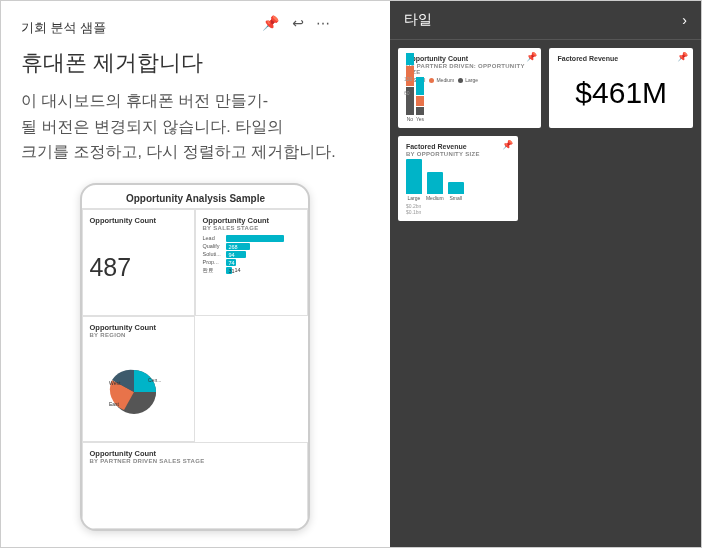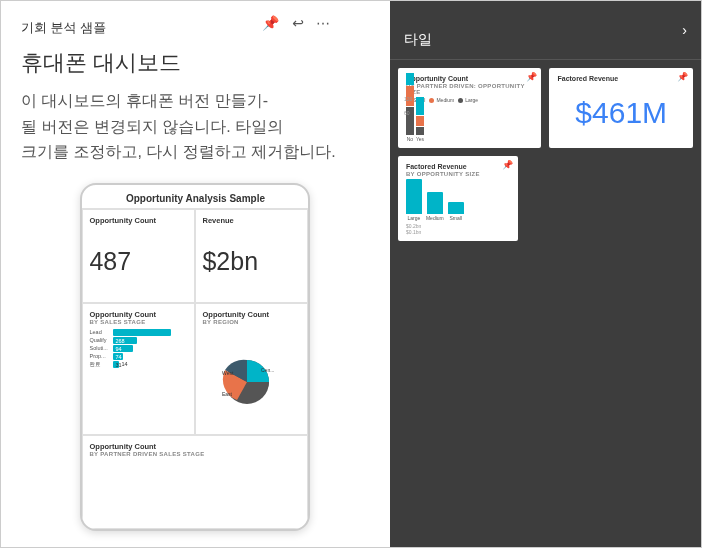--- a/index.html
+++ b/index.html
@@ -185,21 +185,20 @@
       display: flex;
       align-items: center;
       justify-content: space-between;
       padding: 10px 14px;
       border-bottom: 1px solid #555;
     }
 
     .right-header-title {
       font-size: 14px;
       color: #ffffff;
-      margin-top: 20px;
     }
 
     .right-header-chevron {
       color: #ffffff;
       font-size: 14px;
     }
 
     .right-pin-bar {
       padding: 8px 14px;
       border-bottom: 1px solid #555;
@@ -253,21 +252,21 @@
       position: absolute;
       top: 4px;
       right: 4px;
       font-size: 9px;
       color: #aaa;
     }
 
     .tile-large-value {
       font-size: 30px;
       font-weight: 300;
-      color: #3b82f6;
+      color: #000000;
       margin: auto 0;
       text-align: center;
     }
 
     .tile-legend {
       display: flex;
       gap: 4px;
       margin-top: 2px;
       flex-wrap: wrap;
     }
@@ -308,37 +307,33 @@
 
 <div class="left-panel">
 
   <div class="toolbar">
     <span class="toolbar-icon">📌</span>
     <span class="toolbar-icon">↩</span>
     <span class="toolbar-icon">⋯</span>
   </div>
 
   <div class="korean-title">기회 분석 샘플</div>
-  <div class="korean-subtitle">휴대폰 대시보드</div>
+  <div class="korean-subtitle">휴대폰 제거합니다</div>
   <div class="korean-desc">이 대시보드의 휴대폰 버전 만들기-<br>될 버전은 변경되지 않습니다. 타일의<br>크기를 조정하고, 다시 정렬하고 제거합니다.</div>
 
   <div class="phone-mockup">
     <div class="phone-content">
       <div class="phone-header">Opportunity Analysis Sample</div>
       <div class="phone-grid">
 
         <div class="phone-cell">
           <div class="phone-cell-label">Opportunity Count</div>
           <div class="phone-cell-value">487</div>
         </div>
 
-        <div class="phone-cell">
-          <div class="phone-cell-label">Revenue</div>
-          <div class="phone-cell-value">$2bn</div>
-        </div>
 
         <div class="phone-cell">
           <div class="phone-cell-label">Opportunity Count</div>
           <div class="phone-cell-sublabel">BY SALES STAGE</div>
           <div class="mini-bar-chart">
             <div class="mini-bar-row">
               <span class="mini-bar-label">Lead</span>
               <div class="mini-bar-container">
                 <div class="mini-bar" style="width:58px;background:#00b4c8;">
                   <span class="mini-bar-number">268</span>

